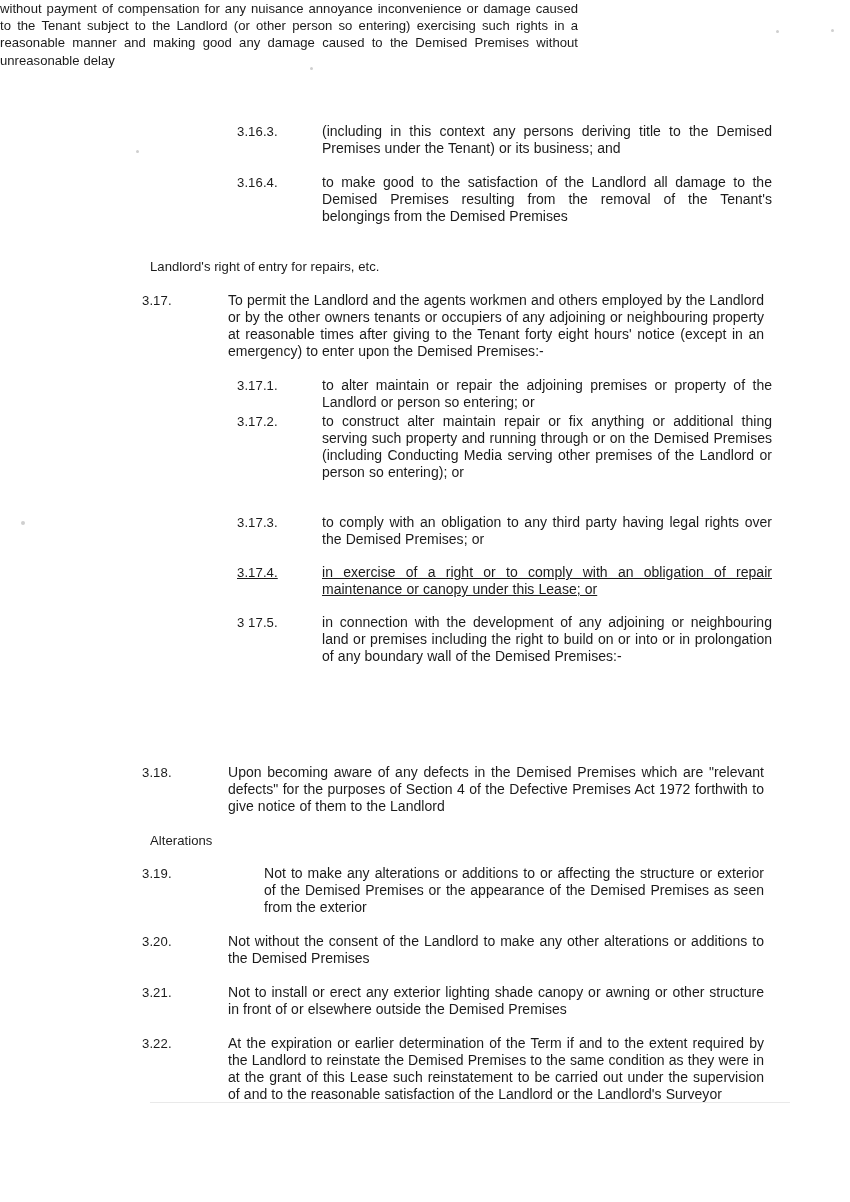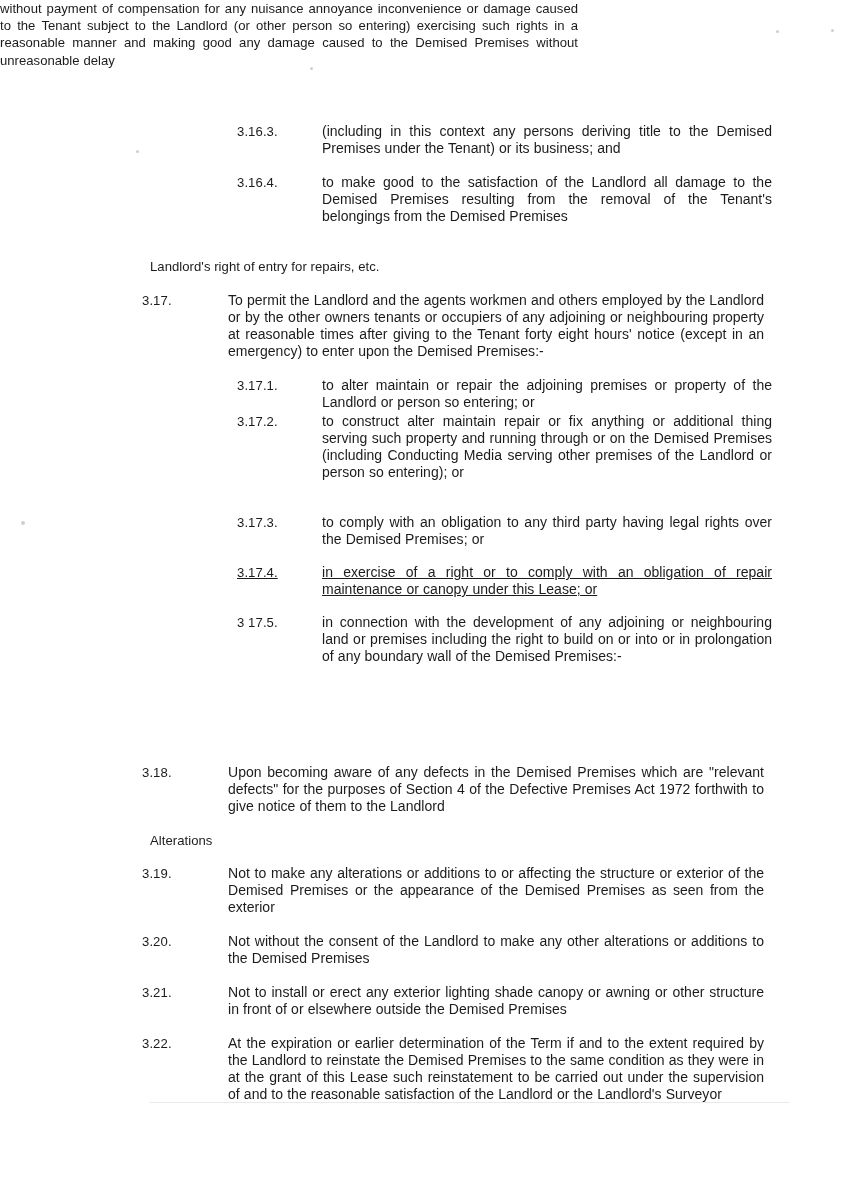--- a/index.html
+++ b/index.html
@@ -134,21 +134,21 @@
       <div class="clause lvl2" style="top: 614px;">
         <div class="num">3 17.5.</div>
         <div class="txt">in connection with the development of any adjoining or neighbouring land or premises including the right to build on or into or in prolongation of any boundary wall of the Demised Premises:-</div>
       </div>
       <div class="flush" style="top: 682px;">without payment of compensation for any nuisance annoyance inconvenience or damage caused to the Tenant subject to the Landlord (or other person so entering) exercising such rights in a reasonable manner and making good any damage caused to the Demised Premises without unreasonable delay</div>
       <div class="clause lvl1" style="top: 764px;">
         <div class="num">3.18.</div>
         <div class="txt">Upon becoming aware of any defects in the Demised Premises which are "relevant defects" for the purposes of Section 4 of the Defective Premises Act 1972 forthwith to give notice of them to the Landlord</div>
       </div>
       <div class="heading" style="top: 832px;">Alterations</div>
-      <div class="clause lvl1" style="top: 865px;">
+      <div class="clause lvl1" style="top: 865px; gap: 36px;">
         <div class="num">3.19.</div>
         <div class="txt">Not to make any alterations or additions to or affecting the structure or exterior of the Demised Premises or the appearance of the Demised Premises as seen from the exterior</div>
       </div>
       <div class="clause lvl1" style="top: 933px;">
         <div class="num">3.20.</div>
         <div class="txt">Not without the consent of the Landlord to make any other alterations or additions to the Demised Premises</div>
       </div>
       <div class="clause lvl1" style="top: 984px;">
         <div class="num">3.21.</div>
         <div class="txt">Not to install or erect any exterior lighting shade canopy or awning or other structure in front of or elsewhere outside the Demised Premises</div>

